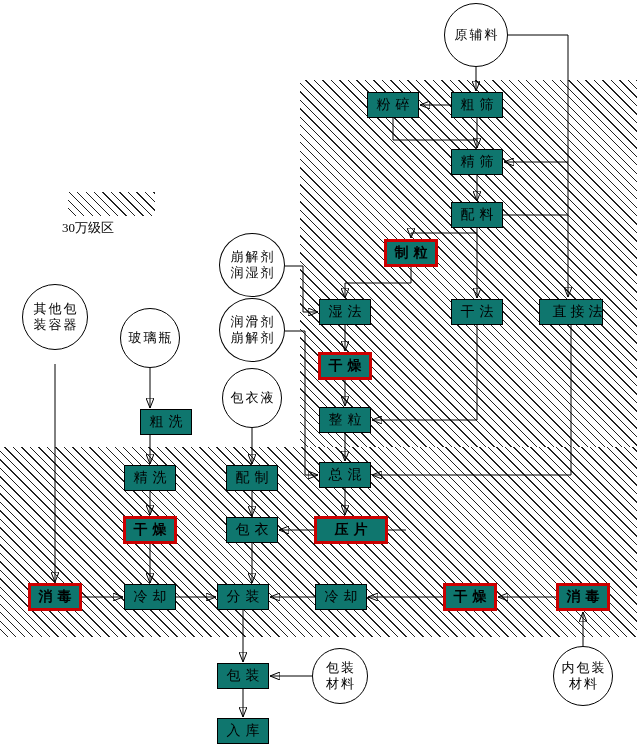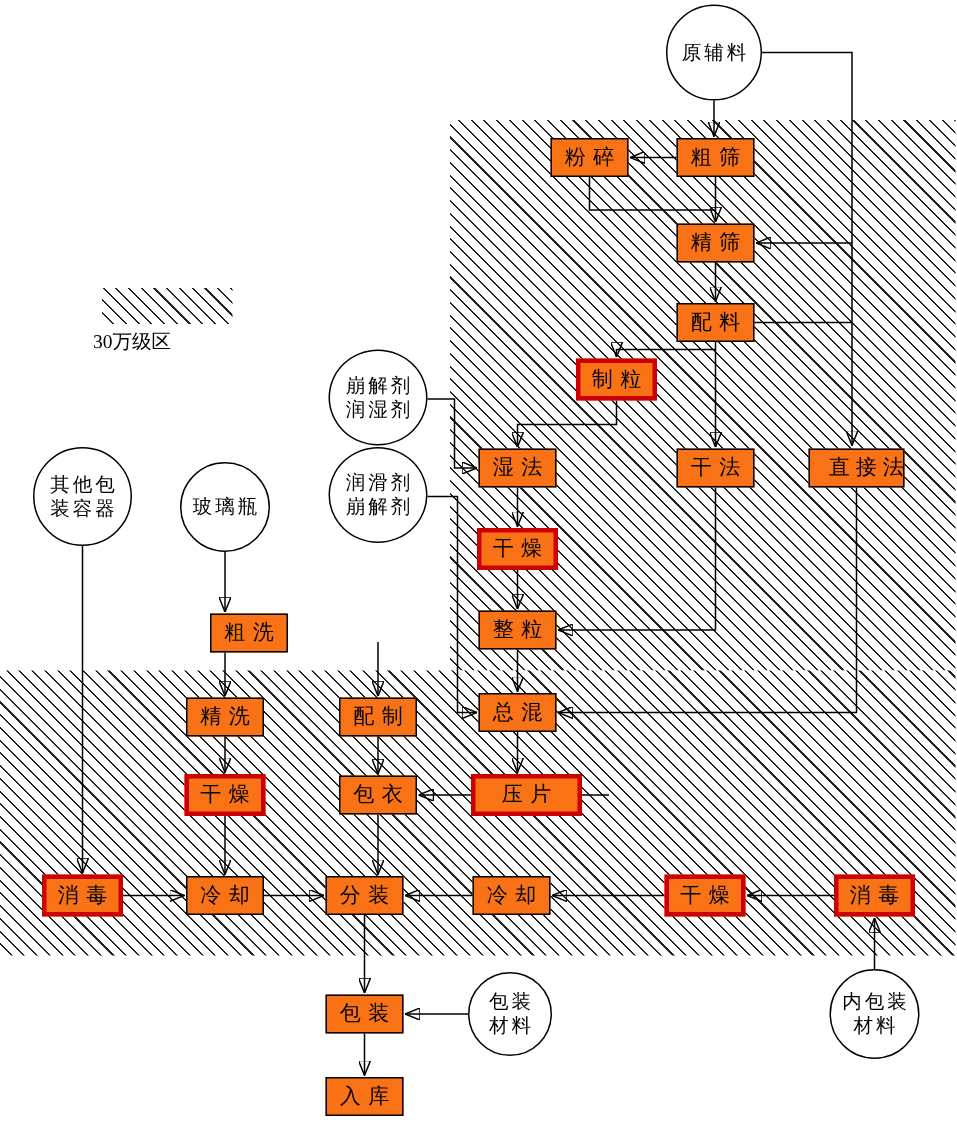--- a/index.html
+++ b/index.html
@@ -8,27 +8,27 @@
     font-family:"Liberation Serif","DejaVu Serif",serif;color:#000;
   }
   .hatch{
     position:absolute;z-index:0;
     background:repeating-linear-gradient(45deg,#ffffff 0px,#ffffff 5px,#222222 5px,#222222 6px);
   }
   svg.wires{position:absolute;left:0;top:0;z-index:1;pointer-events:none;}
   svg.wires path{stroke:#000;stroke-width:1;fill:none;}
   .box{
     position:absolute;z-index:2;box-sizing:border-box;
-    border:1px solid #000;background:#f97316;
+    border:1px solid #000;background:#0f766e;
     display:flex;align-items:center;justify-content:center;
     font-size:14px;
   }
   .box span{letter-spacing:5px;padding-left:5px;white-space:nowrap;}
   .box.wide span{letter-spacing:4px;padding-left:4px;margin-left:13px;}
-  .box.red{border:3px solid var(--hl,#cc0000);}
+  .box.red{border:3px solid var(--hl,#cc0000);font-weight:bold;}
   .circle{
     position:absolute;z-index:2;box-sizing:border-box;
     border:1px solid #000;background:#fff;border-radius:50%;
     display:flex;align-items:center;justify-content:center;
     font-size:13px;line-height:1.25;text-align:center;
   }
   .circle .ml{white-space:pre-line;letter-spacing:2px;padding-left:2px;}
   .legend-label{
     position:absolute;z-index:2;font-size:13px;
   }
@@ -170,24 +170,27 @@
       <span class="ml">原辅料</span>
     </div>
   <div class="circle" style="left:219px;top:233px;width:66px;height:64px">
       <span class="ml">崩解剂
 润湿剂</span>
     </div>
   <div class="circle" style="left:219px;top:298px;width:66px;height:64px">
       <span class="ml">润滑剂
 崩解剂</span>
     </div>
+  <div class="circle" style="left:222px;top:368px;width:60px;height:60px">
+      <span class="ml">包衣液</span>
+    </div>
   <div class="circle" style="left:120px;top:308px;width:60px;height:60px">
       <span class="ml">玻璃瓶</span>
     </div>
-  <div class="circle" style="left:22px;top:298px;width:66px;height:66px">
+  <div class="circle" style="left:22px;top:284px;width:66px;height:66px">
       <span class="ml">其他包
 装容器</span>
     </div>
   <div class="circle" style="left:312px;top:648px;width:56px;height:56px">
       <span class="ml">包装
 材料</span>
     </div>
   <div class="circle" style="left:553px;top:646px;width:60px;height:60px">
       <span class="ml">内包装
 材料</span>

